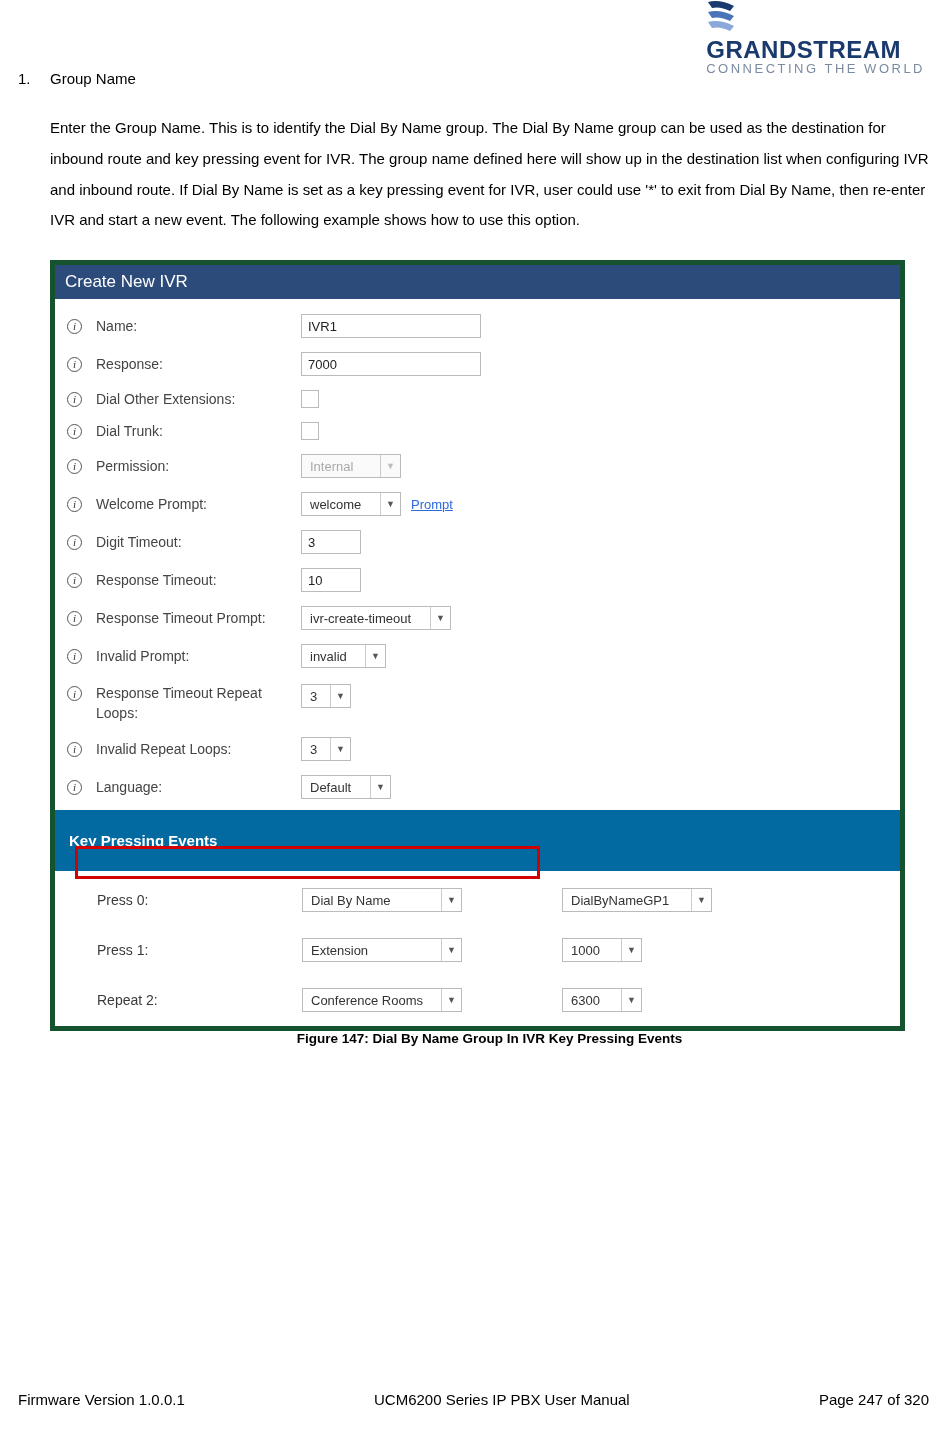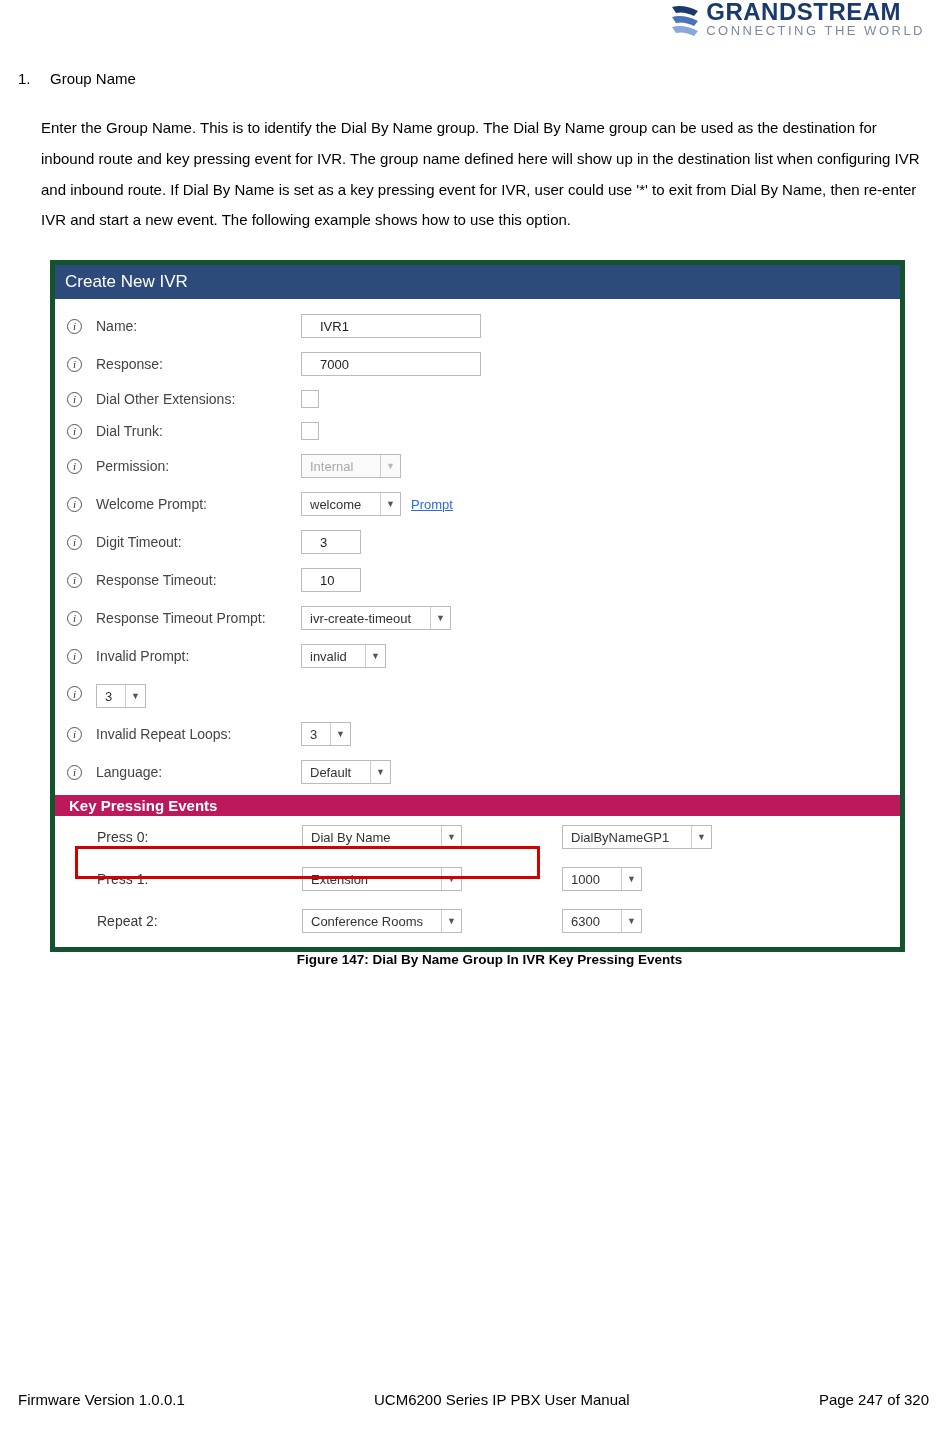--- a/index.html
+++ b/index.html
@@ -11,33 +11,34 @@
     width: 947px;
     height: 1436px;
     position: relative;
     padding: 0 18px;
   }
   .header-logo {
     position: absolute;
     top: 0;
     right: 22px;
     display: flex;
-    align-items: flex-end;
+    align-items: flex-start;
     gap: 6px;
+    flex-direction: column;
   }
   .logo-mark svg { display: block; }
   .logo-text { line-height: 1; }
   .brand { font-size: 24px; font-weight: bold; color: #1a3a6e; letter-spacing: 0.5px; }
   .tagline { font-size: 13px; color: #7a8aa0; letter-spacing: 2.5px; }
   .content { padding-top: 70px; }
   .list-item { display: flex; gap: 14px; margin-bottom: 26px; }
   .list-num { width: 18px; flex-shrink: 0; }
   .list-title { font-weight: normal; }
   .body-para {
-    margin-left: 23px;
+    margin-left: 32px;
     line-height: 2.05;
     margin-bottom: 24px;
   }
   .figure-wrap { margin: 0 0 10px 32px; }
   .ivr-panel {
     border: 5px solid #14532d;
     width: 855px;
     background: #fff;
   }
   .ivr-title {
@@ -66,21 +67,21 @@
     font-style: italic;
     font-size: 11px;
     color: #333;
     margin-right: 14px;
     flex-shrink: 0;
   }
   .form-label { width: 205px; flex-shrink: 0; color: #444; }
   .text-input {
     border: 1px solid #bbb;
     height: 24px;
-    padding: 0 18px;
+    padding: 0 6px;
     font-size: 13px;
     width: 180px;
     color: #222;
     background: #fff;
   }
   .text-input.short { width: 60px; }
   .checkbox {
     width: 18px;
     height: 18px;
     border: 1px solid #bbb;
@@ -103,34 +104,35 @@
     height: 100%;
     display: flex;
     align-items: center;
     justify-content: center;
     color: #555;
     font-size: 9px;
   }
   .select-box.disabled .select-arrow { color: #bbb; }
   .link { color: #2a6adf; margin-left: 10px; font-size: 13px; text-decoration: underline; }
   .section-bar {
-    background: #be185d;
+    background: #0369a1;
     color: #fff;
     font-weight: bold;
     font-size: 15px;
-    padding: 2px 14px;
+    padding: 22px 14px;
     margin-top: 4px;
   }
   .key-row {
     display: flex;
     align-items: center;
     padding: 9px 12px 9px 42px;
     font-size: 14px;
     color: #3a3a3a;
     gap: 0;
+    margin-top: 8px;
   }
   .key-label { width: 205px; flex-shrink: 0; }
   .key-select1 { width: 160px; }
   .key-gap { width: 100px; }
   .highlight-box {
     position: absolute;
     border: 3px solid #d30000;
     pointer-events: none;
   }
   .figure-caption {
@@ -247,20 +249,21 @@
           <span class="info-icon">i</span>
           <span class="form-label">Invalid Prompt:</span>
           <div class="select-box" style="width:85px">
             <span class="select-val">invalid</span>
             <span class="select-arrow">▼</span>
           </div>
         </div>
 
         <div class="form-row" style="align-items:flex-start;padding-top:9px;">
           <span class="info-icon" style="margin-top:2px;">i</span>
+          <span class="form-label" style="line-height:1.4;">Response Timeout Repeat Loops:</span>
           <div class="select-box" style="width:50px">
             <span class="select-val">3</span>
             <span class="select-arrow">▼</span>
           </div>
         </div>
 
         <div class="form-row">
           <span class="info-icon">i</span>
           <span class="form-label">Invalid Repeat Loops:</span>
           <div class="select-box" style="width:50px">

